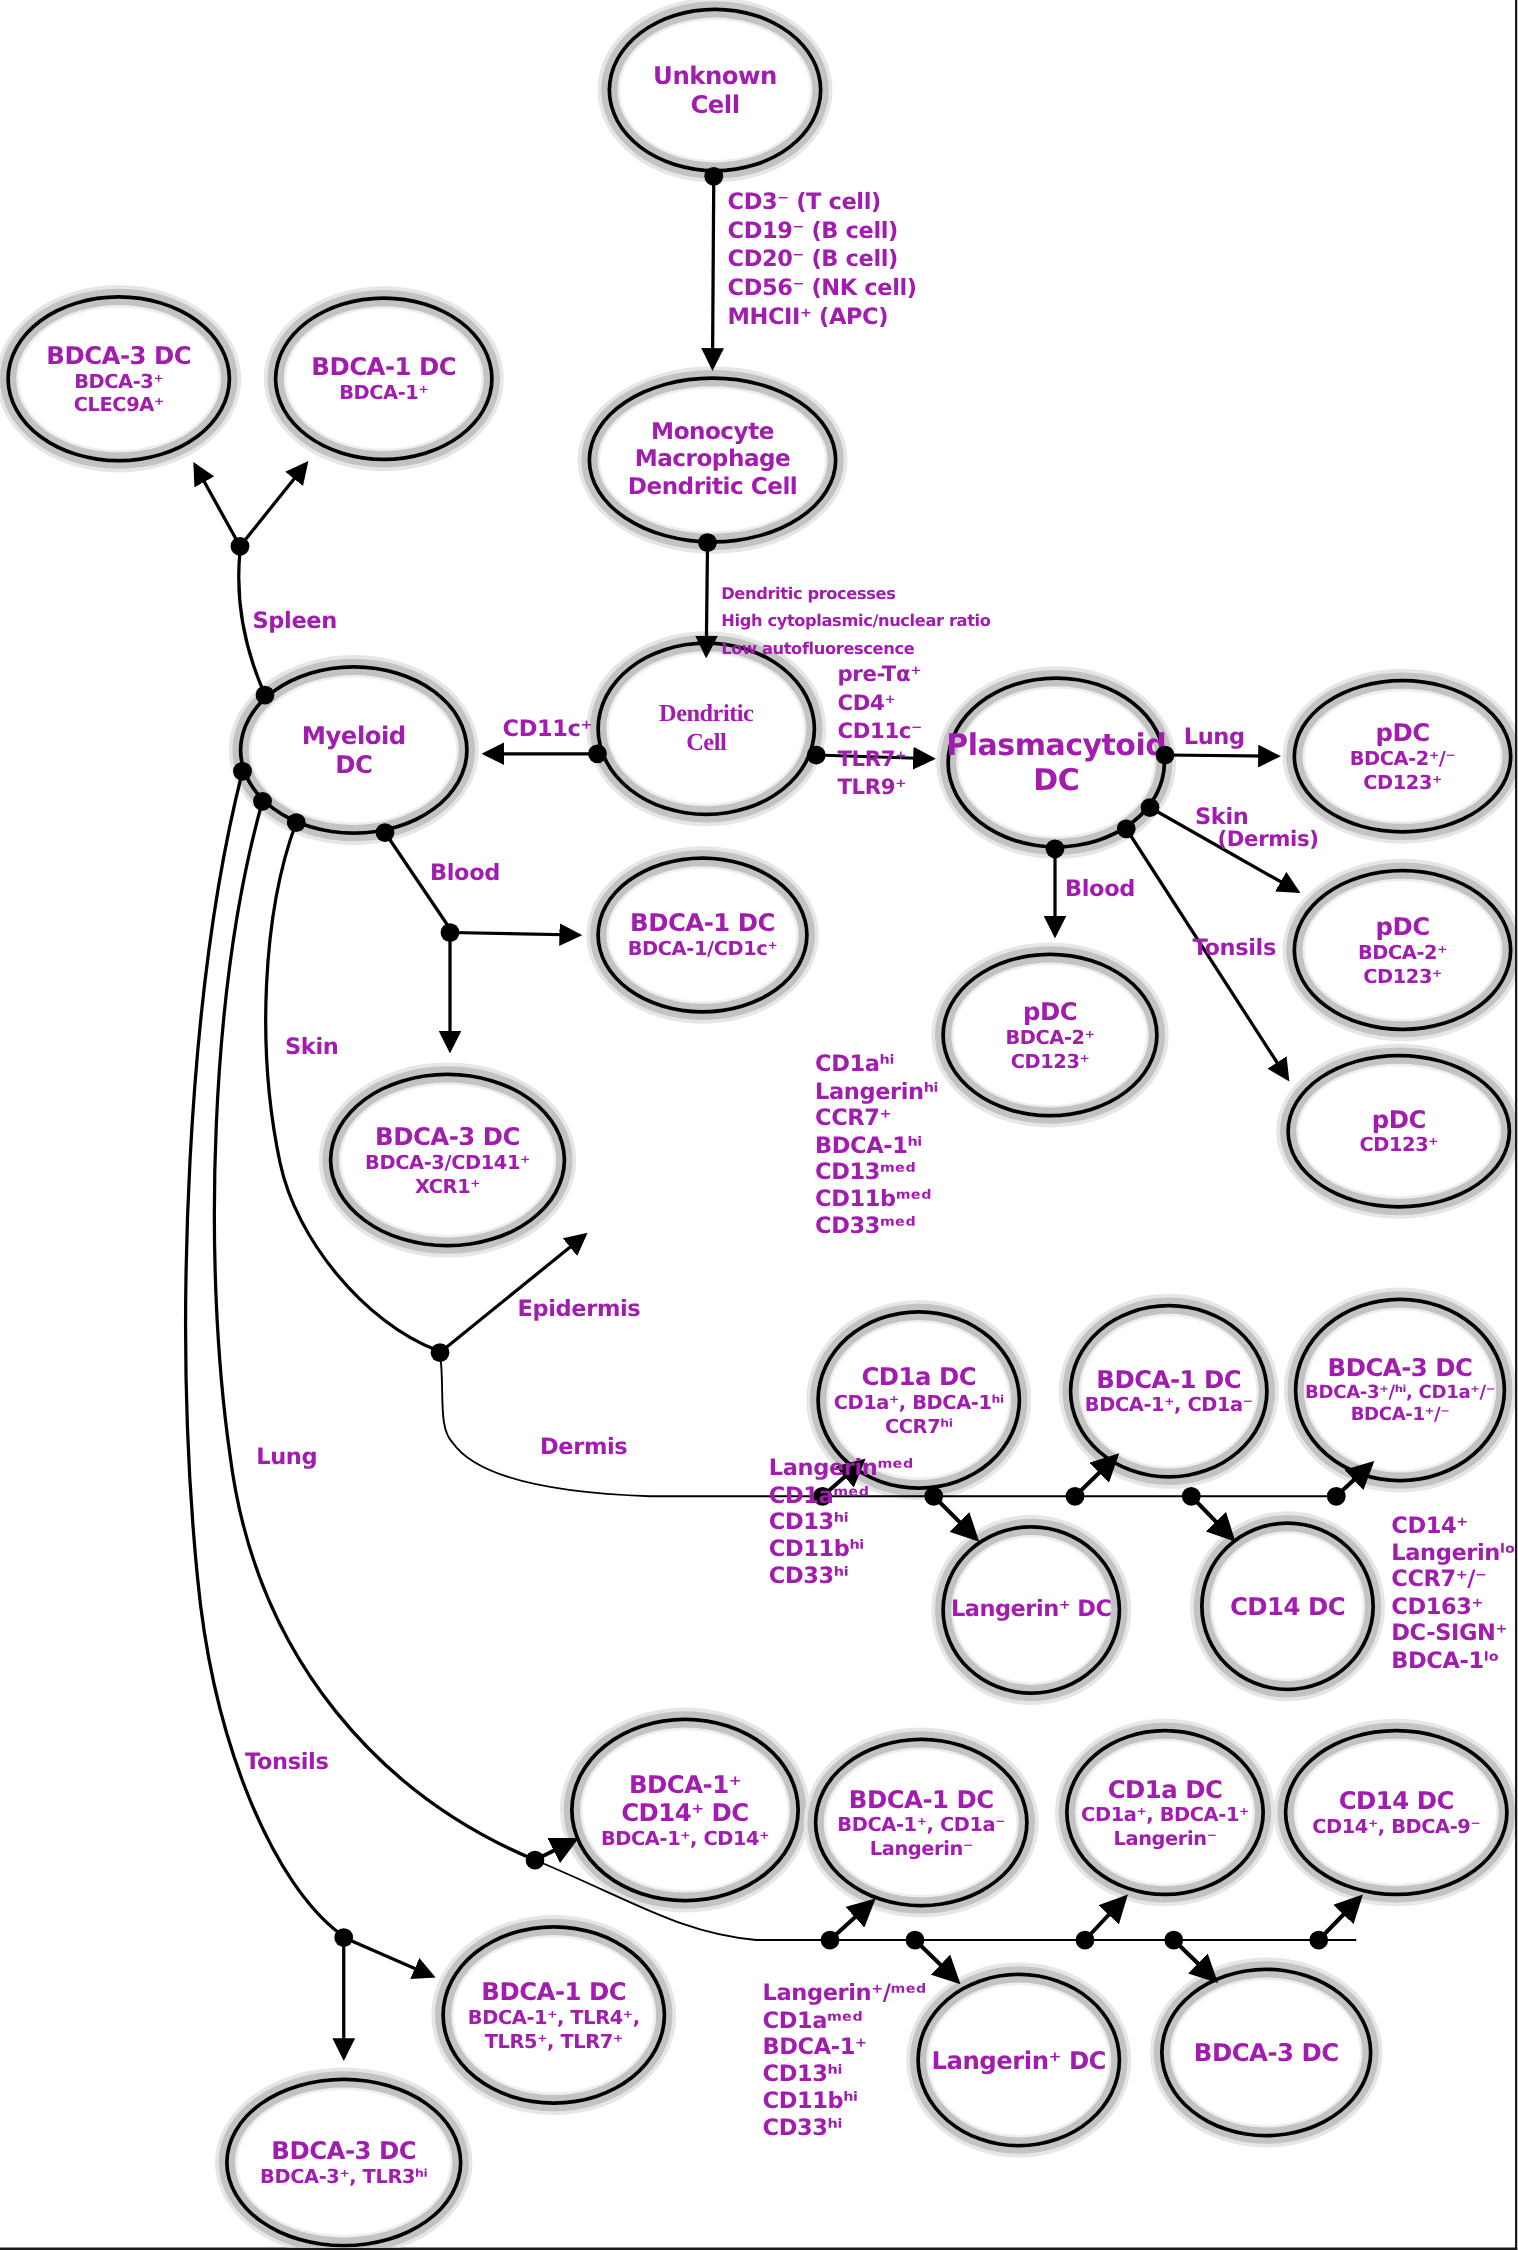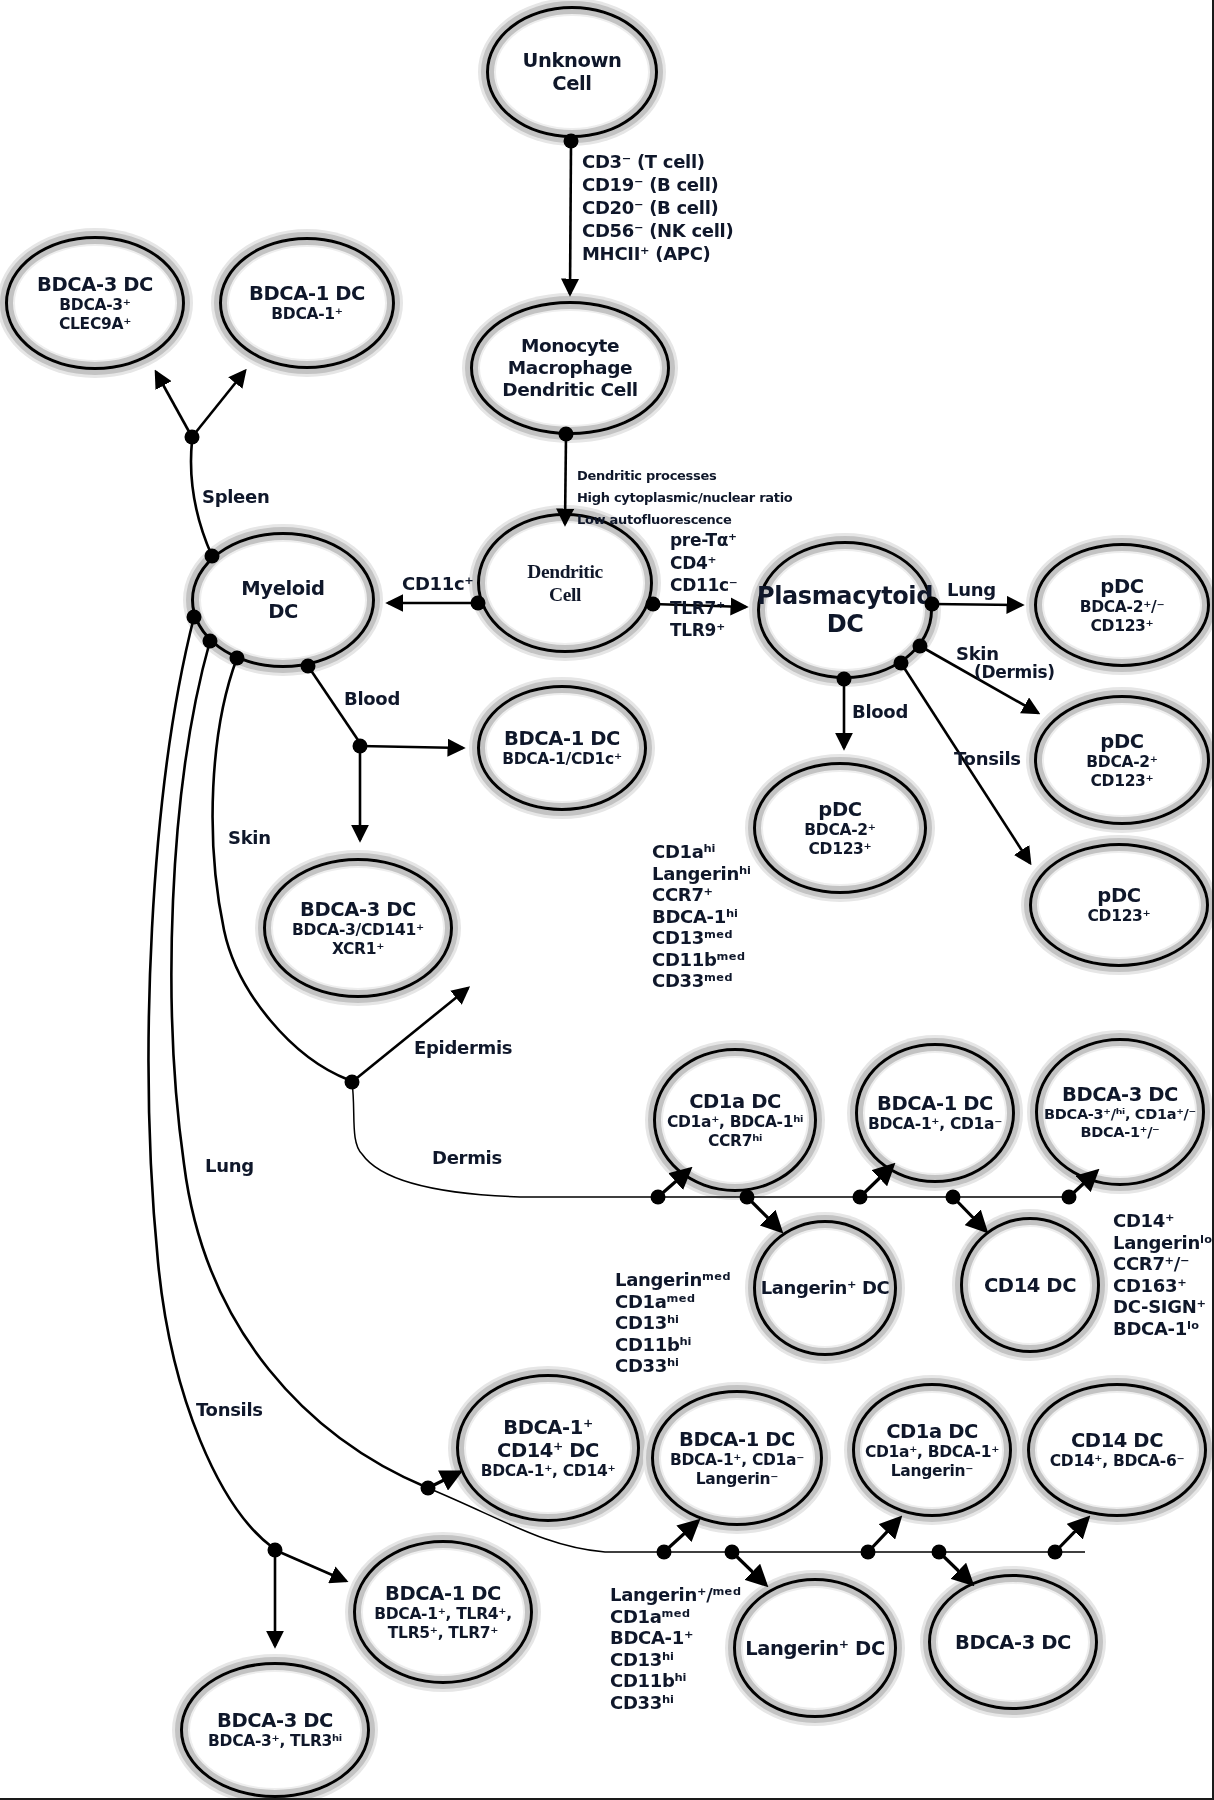--- a/index.html
+++ b/index.html
@@ -1,19 +1,19 @@
 <!DOCTYPE html>
 <html><head>
 <meta charset="utf-8">
 <style>
   html,body{margin:0;padding:0;background:#fff;}
   #canvas{
     position:relative; width:1214px; height:1800px; background:#fff;
     font-family:"DejaVu Sans","Liberation Sans",sans-serif;
-    color:#0f172a; overflow:hidden;
+    color:#a21caf; overflow:hidden;
     border-right:2px solid #1a1a1a; border-bottom:2px solid #1a1a1a;
     box-sizing:border-box;
   }
   #edges{position:absolute;left:0;top:0;z-index:3;pointer-events:none;}
   #nodes-layer,#labels-layer,#markers-layer{position:absolute;left:0;top:0;width:100%;height:100%;}
   #nodes-layer{z-index:1;} #labels-layer{z-index:4;} #markers-layer{z-index:4;}
 
   .node{
     position:absolute; background:#fff; border:3px solid #000; border-radius:50%;
     box-shadow:0 0 0 5px #c3c3c3, 0 0 0 8px #e6e6e6, inset 0 0 0 5px #c3c3c3, inset 0 0 0 7px #eee;
@@ -75,21 +75,21 @@
   #lbl-blood-p{left:852px;top:701px;}
 
   
   #mg-exclusions{left:582px;top:150px;font-size:18px;}
   #mg-exclusions .mline{line-height:23px;}
   #mg-dcfeatures{left:577px;top:465px;font-size:13px;}
   #mg-dcfeatures .mline{line-height:22px;}
   #mg-preta{left:670px;top:529px;font-size:17px;}
   #mg-preta .mline{line-height:22.5px;}
   #mg-langerhans{left:652px;top:841px;}
-  #mg-derm-left{left:615px;top:1269px;}
+  #mg-derm-left{left:615px;top:1164px;}
   #mg-derm-right{left:1113px;top:1210px;}
   #mg-lung-left{left:610px;top:1584px;}
   #mg-lung-right{left:1104px;top:1578px;}
 </style>
 </head>
 <body>
 
 <div id="canvas">
 
   <svg id="edges" width="1214" height="1800" viewBox="0 0 1214 1800">
@@ -269,21 +269,21 @@
         <div class="sub">BDCA-1⁺, CD1a⁻</div>
         <div class="sub">Langerin⁻</div>
       </div>
       <div class="node" id="node-lung-cd1a">
         <div class="title">CD1a DC</div>
         <div class="sub">CD1a⁺, BDCA-1⁺</div>
         <div class="sub">Langerin⁻</div>
       </div>
       <div class="node" id="node-lung-cd14">
         <div class="title">CD14 DC</div>
-        <div class="sub">CD14⁺, BDCA-6⁻</div>
+        <div class="sub">CD14⁺, BDCA-9⁻</div>
       </div>
       <div class="node" id="node-lung-langerin">
         <div class="title">Langerin⁺ DC</div>
       </div>
       <div class="node" id="node-lung-bdca3">
         <div class="title">BDCA-3 DC</div>
       </div>
       <div class="node" id="node-tonsil-bdca1">
         <div class="title">BDCA-1 DC</div>
         <div class="sub">BDCA-1⁺, TLR4⁺,</div>

